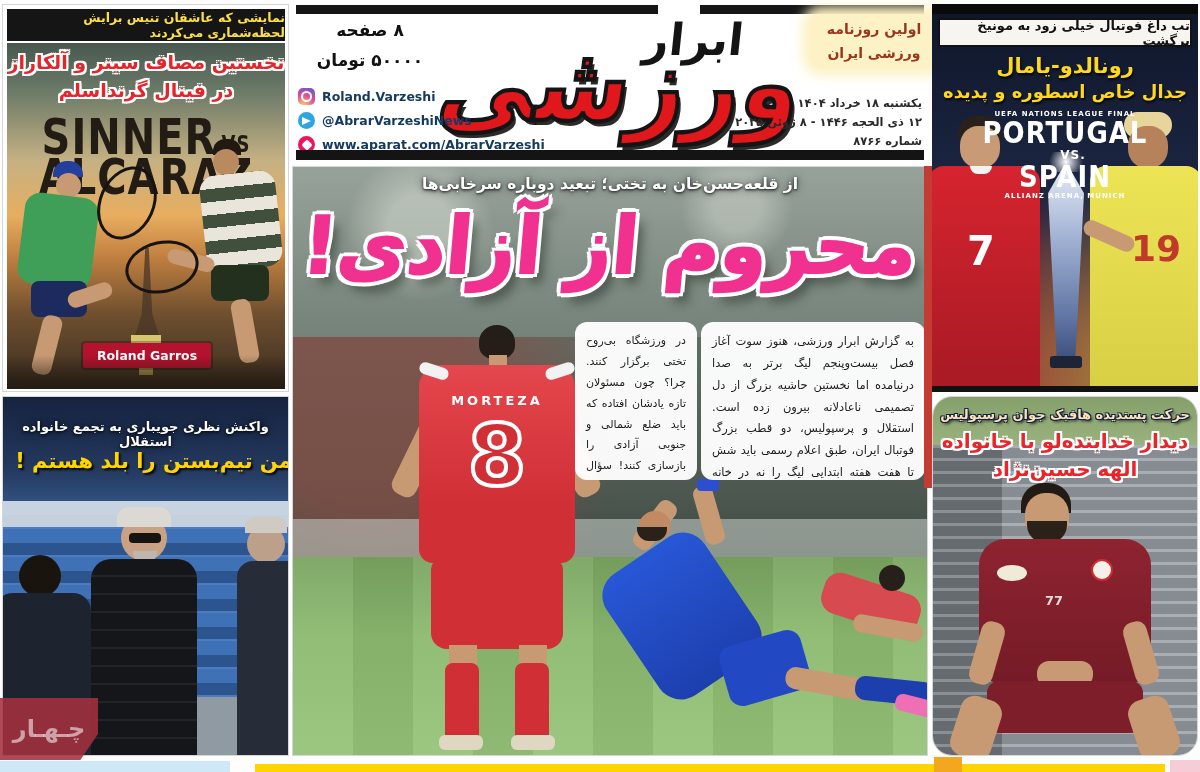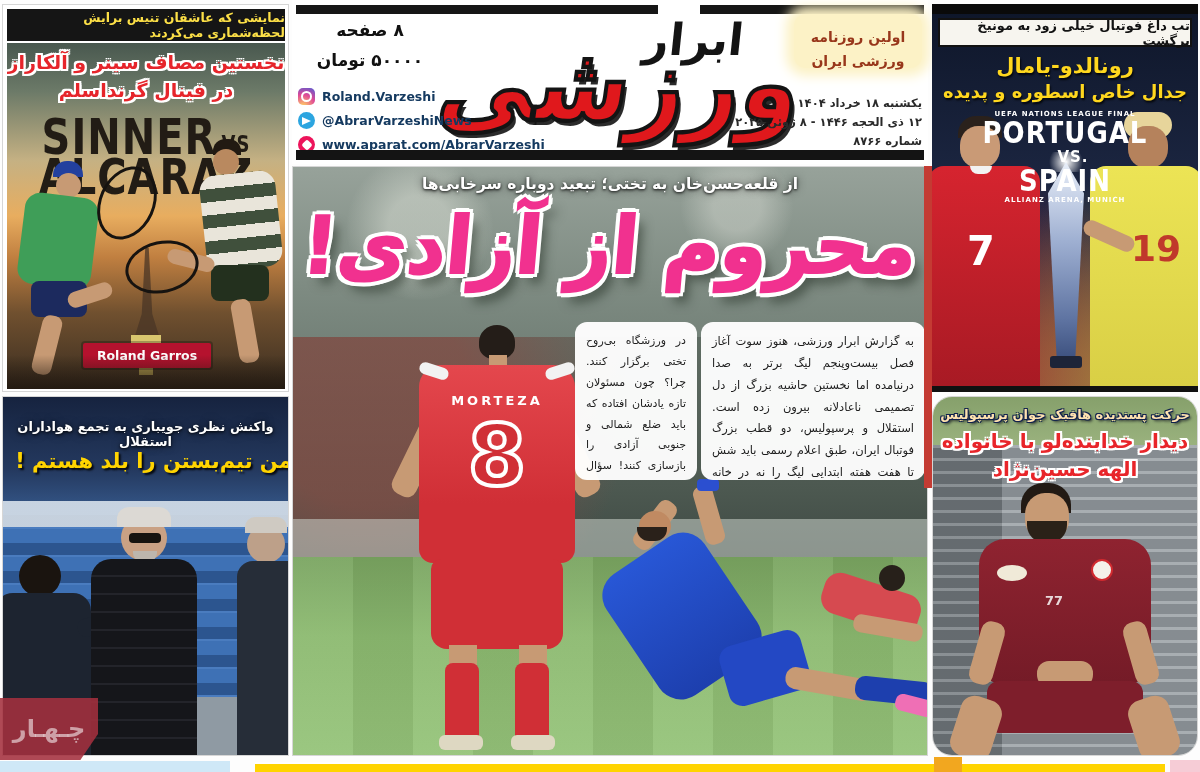--- a/index.html
+++ b/index.html
@@ -156,21 +156,21 @@
 
     <div class="abs rg-box" style="left:76px; top:300px; width:128px; height:25px;">
       <span>Roland Garros</span>
     </div>
     <div class="abs" style="left:0; bottom:0; width:278px; height:34px; background:linear-gradient(180deg, rgba(30,22,14,0), rgba(30,22,14,.8));"></div>
   </div>
 </div>
 
 <div class="abs frame" style="left:2px; top:396px; width:287px; height:360px; overflow:hidden; background:#24395f;">
   <div class="abs est-top" style="left:0; top:0; width:285px; height:104px;"></div>
-  <div class="abs ctr rtl white-kicker" style="left:0; top:22px; width:285px; font-size:13px;">واکنش نظری جویباری به تجمع هواداران استقلال</div>
+  <div class="abs ctr rtl white-kicker" style="left:0; top:22px; width:285px; font-size:13px;">واکنش نظری جویباری به تجمع خانواده استقلال</div>
   <div class="abs ctr rtl est-head" style="left:0; top:52px; width:285px;margin-left:8px;">من تیم‌بستن را بلد هستم !</div>
 
   <div class="abs seats" style="left:0; top:104px; width:285px; height:214px;"></div>
   <div class="abs" style="left:0; top:300px; width:285px; height:60px; background:#8f9aa3;"></div>
 
   <div>
     <div class="abs" style="left:16px; top:158px; width:42px; height:42px; background:#1a140f; border-radius:50%;"></div>
     <div class="abs" style="left:-8px; top:196px; width:96px; height:164px; background:#1d2430; border-radius:18px 18px 0 0;"></div>
     <div class="abs" style="left:74px; top:216px; width:64px; height:18px; background:#1d2430; transform:rotate(-14deg); border-radius:8px;"></div>
     <div class="abs" style="left:118px; top:118px; width:46px; height:46px; background:#c9a184; border-radius:50%;"></div>
@@ -205,21 +205,21 @@
     <div class="social-row">
       <span class="icon16 tg"></span>
       <span class="social-txt">@AbrarVarzeshiNews</span>
     </div>
     <div class="social-row">
       <span class="icon16 ap"></span>
       <span class="social-txt">www.aparat.com/AbrarVarzeshi</span>
     </div>
   </div>
 
-  <div class="abs tagline rtl" style="left:502px; top:14px; width:128px; height:54px; padding-top:12px;">
+  <div class="abs tagline rtl" style="left:518px; top:14px; width:128px; height:54px; padding-top:4px;">
     <div>اولین روزنامه</div>
     <div>ورزشی ایران</div>
   </div>
 
   <div class="abs dates rtl" style="left:438px; top:94px; width:192px;">
     <div>یکشنبه ۱۸ خرداد ۱۴۰۴</div>
     <div>۱۲ ذی الحجه ۱۴۴۶ - ۸ ژوئن ۲۰۲۵</div>
     <div>شماره ۸۷۶۶</div>
   </div>
 
@@ -331,21 +331,21 @@
       <div class="abs" style="left:112px; top:44px; width:44px; height:20px; background:radial-gradient(circle,#ffffff 0%, rgba(255,255,255,0) 70%);"></div>
       <div class="abs" style="left:116px; top:54px; width:36px; height:196px;
            background:linear-gradient(180deg,#e8eef8,#9fb0d2 40%,#5f74a2 80%,#3e5280);
            clip-path:polygon(50% 0, 100% 16%, 76% 100%, 24% 100%, 0 16%);"></div>
       <div class="abs" style="left:118px; top:248px; width:32px; height:12px; background:#1d2438; border-radius:3px;"></div>
     </div>
 
     <div class="abs ctr" style="left:0; top:2px; width:266px;">
       <div class="poster-txt" style="font-size:7px;">UEFA NATIONS LEAGUE FINAL</div>
       <div class="poster-txt" style="font-size:26px; transform:scaleY(1.15);">PORTUGAL</div>
-      <div class="poster-txt" style="font-size:15px;margin-left:16px;">VS.</div>
+      <div class="poster-txt" style="font-size:12px;margin-left:16px;">VS.</div>
       <div class="poster-txt" style="font-size:26px; transform:scaleY(1.15);">SPAIN</div>
       <div class="poster-txt" style="font-size:7px;">ALLIANZ ARENA, MUNICH</div>
     </div>
   </div>
 </div>
 <div class="abs" style="left:932px; top:386px; width:266px; height:6px; background:#111;"></div>
 
 <div class="abs frame" style="left:932px; top:396px; width:266px; height:360px; overflow:hidden;border-radius:20px;">
   <div class="abs" style="left:0; top:0; width:264px; height:48px; background:linear-gradient(180deg,#86a06b,#9ab27e);"></div>
   <div class="abs wall" style="left:0; top:48px; width:264px; height:312px;"></div>

